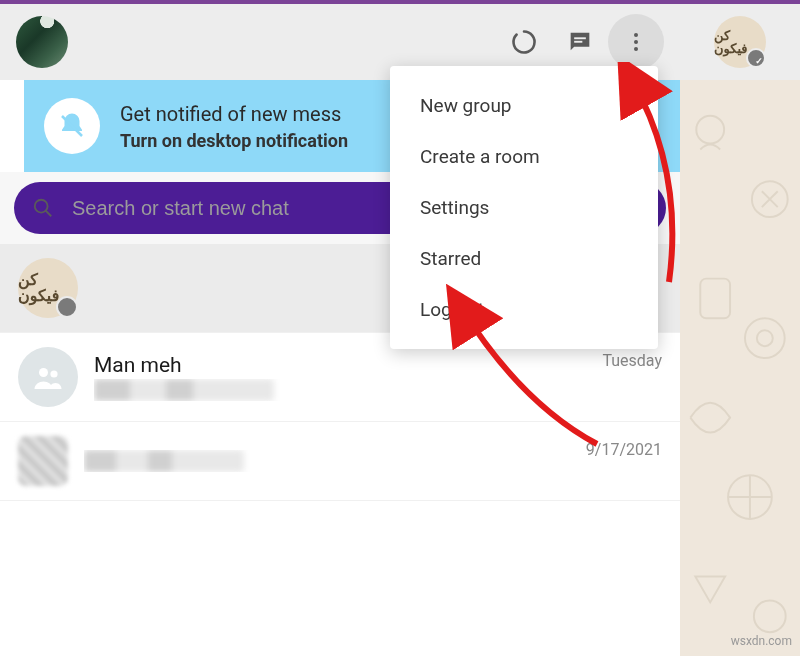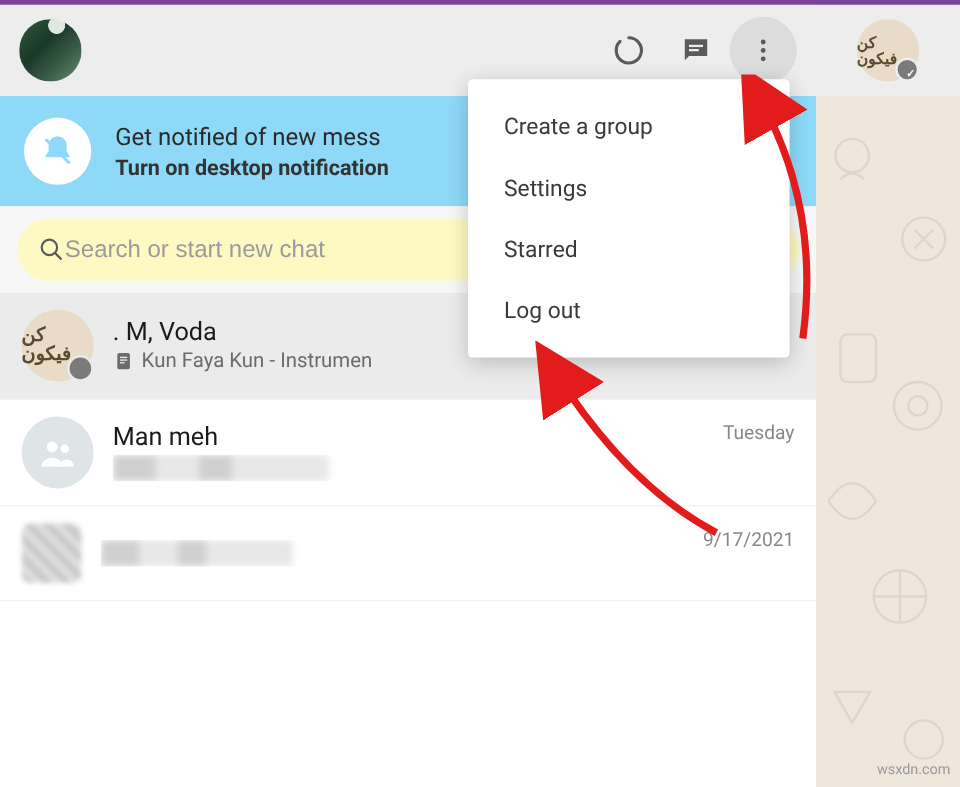--- a/index.html
+++ b/index.html
@@ -77,37 +77,37 @@
     border-radius: 50%; cursor: pointer; color: #5a5a5a;
   }
   .header-icon.active {
     background: #dcdcdc;
   }
 
   
   .notify {
     background: #8ed9f8;
     padding: 18px 20px;
-    display: flex; align-items: center; gap: 20px;
+    display: flex; align-items: center; gap: 20px; margin-left: 24px;
   }
   .notify-bell {
     width: 56px; height: 56px; border-radius: 50%;
     background: #fff; display:flex; align-items:center; justify-content:center;
     color: #8ed9f8;
   }
   .notify-text .title { font-size: 20px; color: #2a2a2a; margin-bottom: 4px; }
   .notify-text .sub { font-size: 18px; color: #333; font-weight: bold; }
 
   
   .search {
     background: #f7f7f7; padding: 10px 14px;
   }
   .search-box {
-    background: #fef9c3; border-radius: 28px; height: 52px;
-    display: flex; align-items: center; padding: 0 18px;  justify-content: center;
+    background: #4c1d95; border-radius: 28px; height: 52px;
+    display: flex; align-items: center; padding: 0 18px; gap: 18px; justify-content: center;
   }
   .search-box input {
     border: none; outline: none; font-size: 20px; color: #888;
     flex: 1; background: transparent;
   }
   .search-box input::placeholder { color: #9b9b9b; }
 
   
   .chat-item {
     display: flex; align-items: center; gap: 16px;
@@ -221,32 +221,20 @@
           <line x1="21" y1="21" x2="15" y2="15"></line>
       </svg>
       <input type="text" placeholder="Search or start new chat" style="">
     </div>
   </div>
 
   <div class="chat-item selected">
     <div class="chat-avatar kun">
         <span style="line-height:1">كن فيكون</span>
       </div>
-    <div class="chat-body">
-      <div class="chat-name">. M, Voda</div>
-      <div class="chat-msg">
-        <svg class="doc-icon" width="18" height="18" viewBox="0 0 24 24" fill="currentColor">
-          <rect x="5" y="3" width="14" height="18" rx="2"></rect>
-            <rect x="8" y="7" width="8" height="1.5" fill="#ebebeb"></rect>
-            <rect x="8" y="10" width="8" height="1.5" fill="#ebebeb"></rect>
-            <rect x="8" y="13" width="5" height="1.5" fill="#ebebeb"></rect>
-        </svg>
-        <span>Kun Faya Kun - Instrumen</span>
-      </div>
-    </div>
     <div class="chat-time"></div>
   </div>
 
   <div class="chat-item">
     <div class="chat-avatar group">
       <svg width="36" height="36" viewBox="0 0 24 24" fill="#fff">
         <circle cx="9" cy="9" r="3"></circle>
           <circle cx="16" cy="10" r="2.4"></circle>
         <path d="M3 20c0-3 3-5 6-5s6 2 6 5"></path>
           <path d="M13 20c0-2 1.5-4 4-4s4 2 4 4"></path>
@@ -265,21 +253,22 @@
     <div class="chat-avatar blurred"></div>
     <div class="chat-body">
       <div class="chat-msg">
         <div class="blur-bar" style="width:160px"></div>
       </div>
     </div>
     <div class="chat-time">9/17/2021</div>
   </div>
 
   <div class="menu">
-    <div class="menu-item">Create a group</div>
+    <div class="menu-item">New group</div>
+    <div class="menu-item">Create a room</div>
     <div class="menu-item">Settings</div>
     <div class="menu-item">Starred</div>
     <div class="menu-item">Log out</div>
   </div>
 
   <svg class="arrow" style="top:58px; left:614px;" width="80" height="230">
     <defs>
         <marker id="ah1" markerWidth="10" markerHeight="10" refX="5" refY="5" orient="auto">
           <polygon points="0,0 10,5 0,10" fill="#e21b1b"></polygon>
         </marker>

